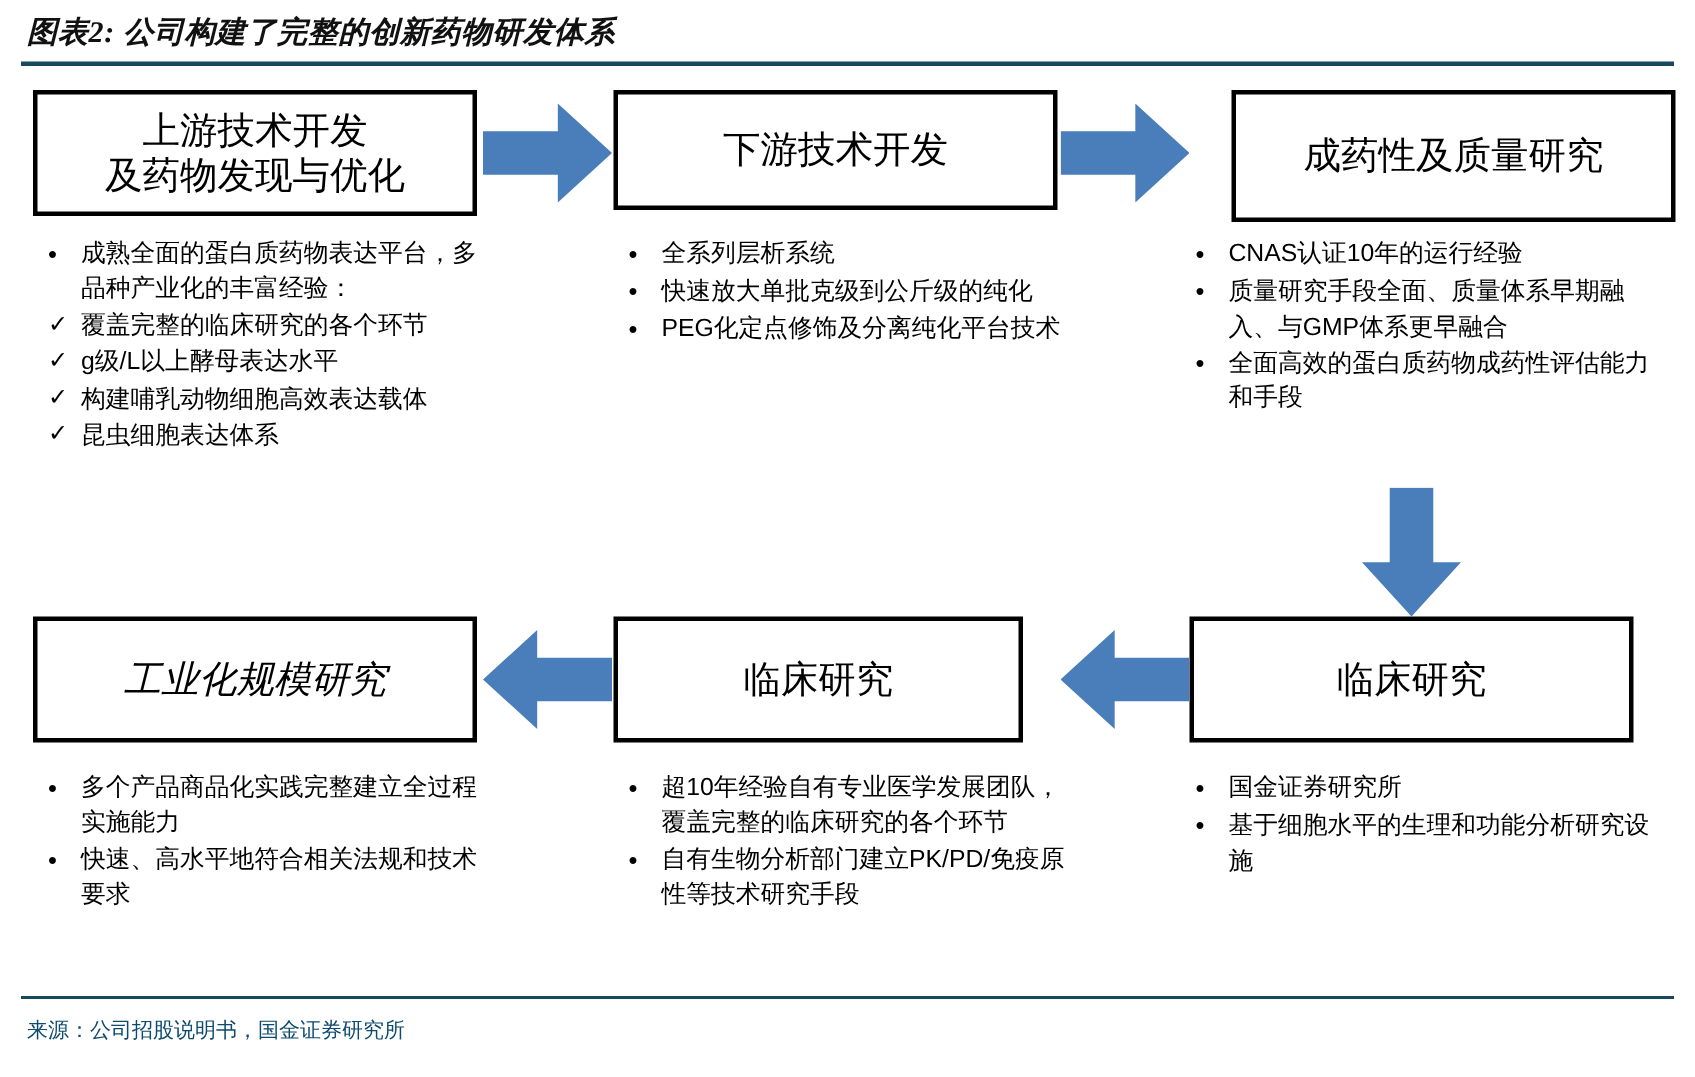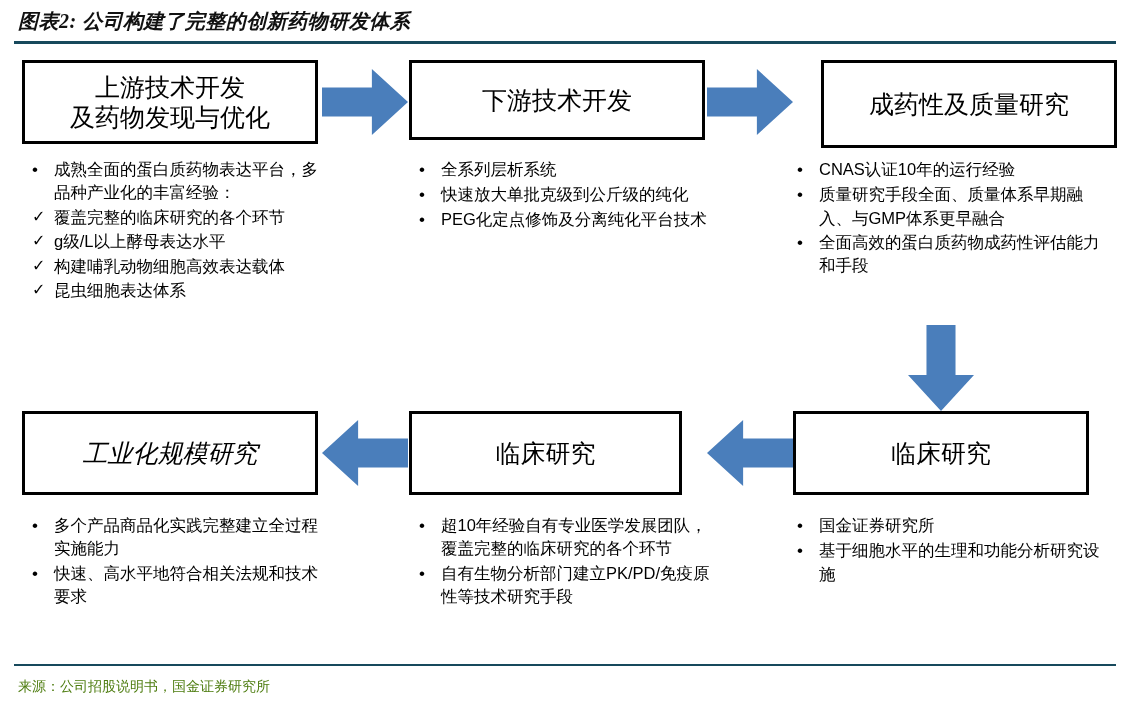--- a/index.html
+++ b/index.html
@@ -46,21 +46,21 @@
     width: 1102px;
     height: 2px;
     background: #17495c;
   }
   #source-note {
     position: absolute;
     left: 18px;
     top: 678px;
     font-family: "Liberation Serif", "DejaVu Serif", serif;
     font-size: 14px;
-    color: #4d7c0f;
+    color: #0c4a6e;
     white-space: nowrap;
   }
 
   
   .stage-box {
     position: absolute;
     border: 3px solid #000000;
     background: #ffffff;
     display: flex;
     align-items: center;

